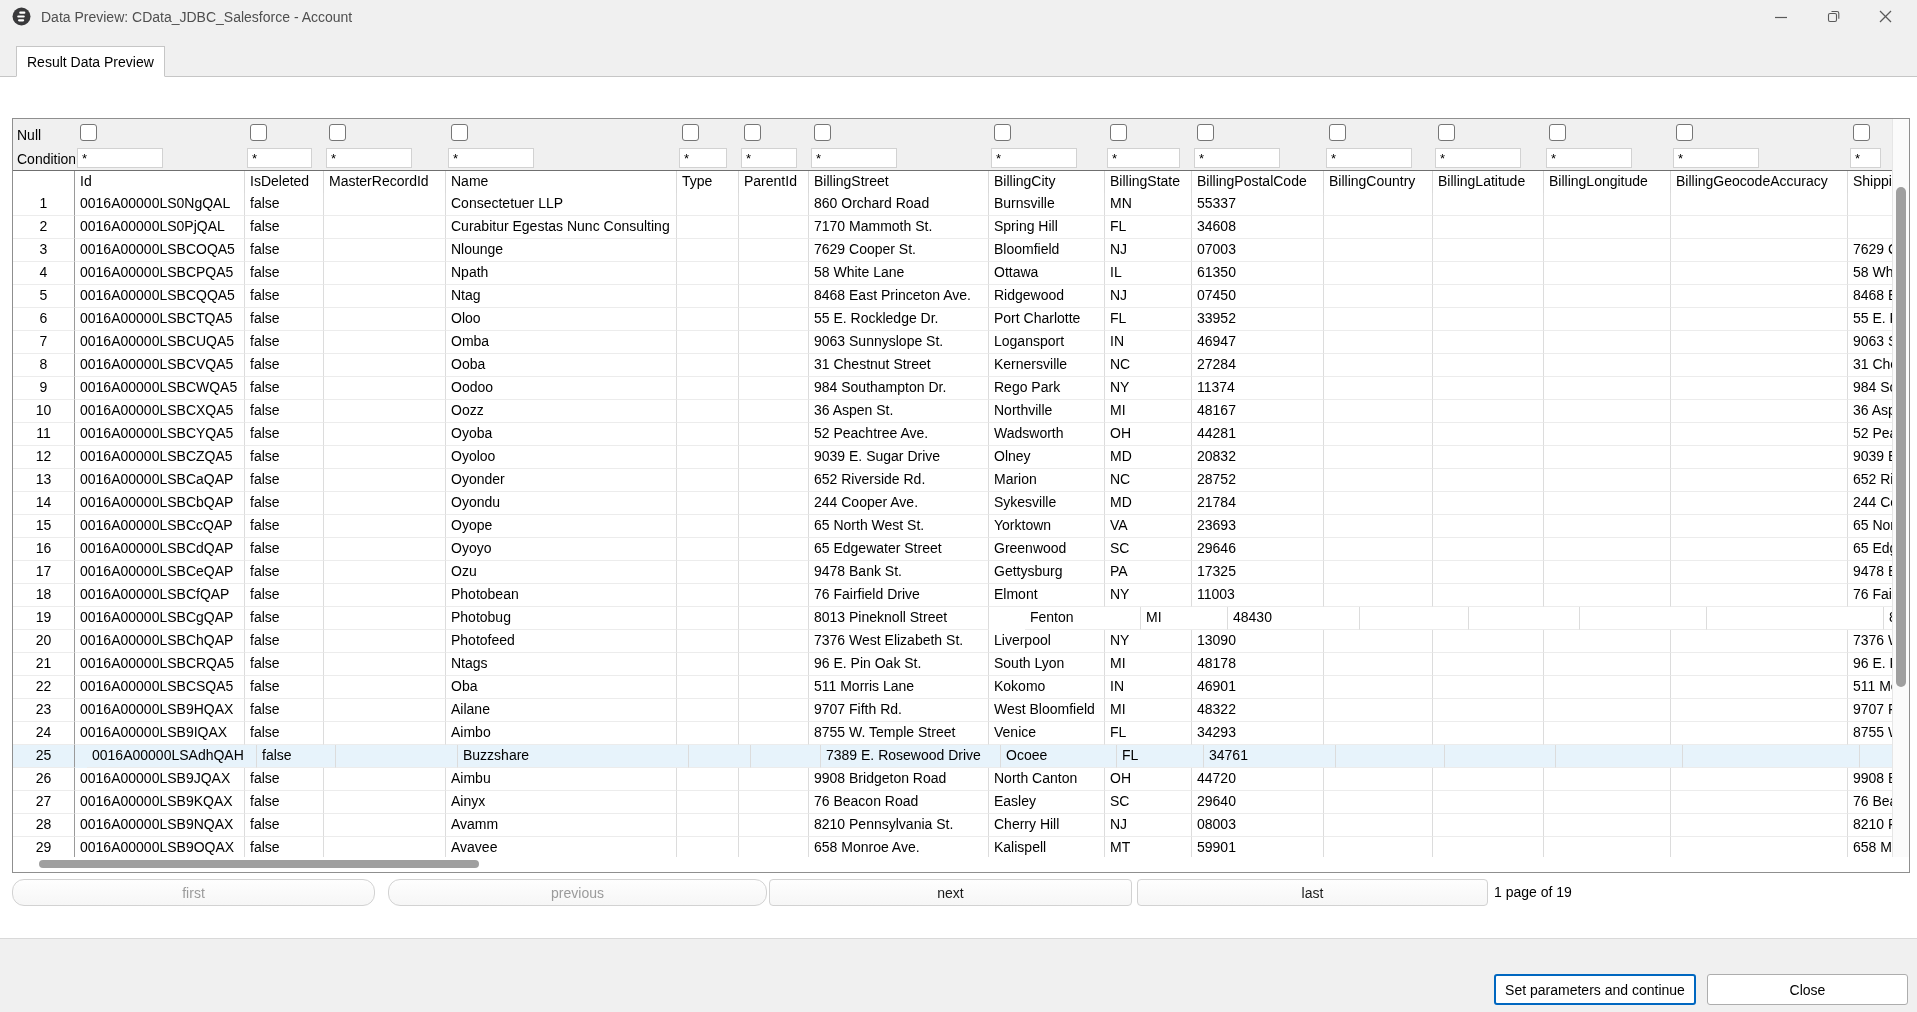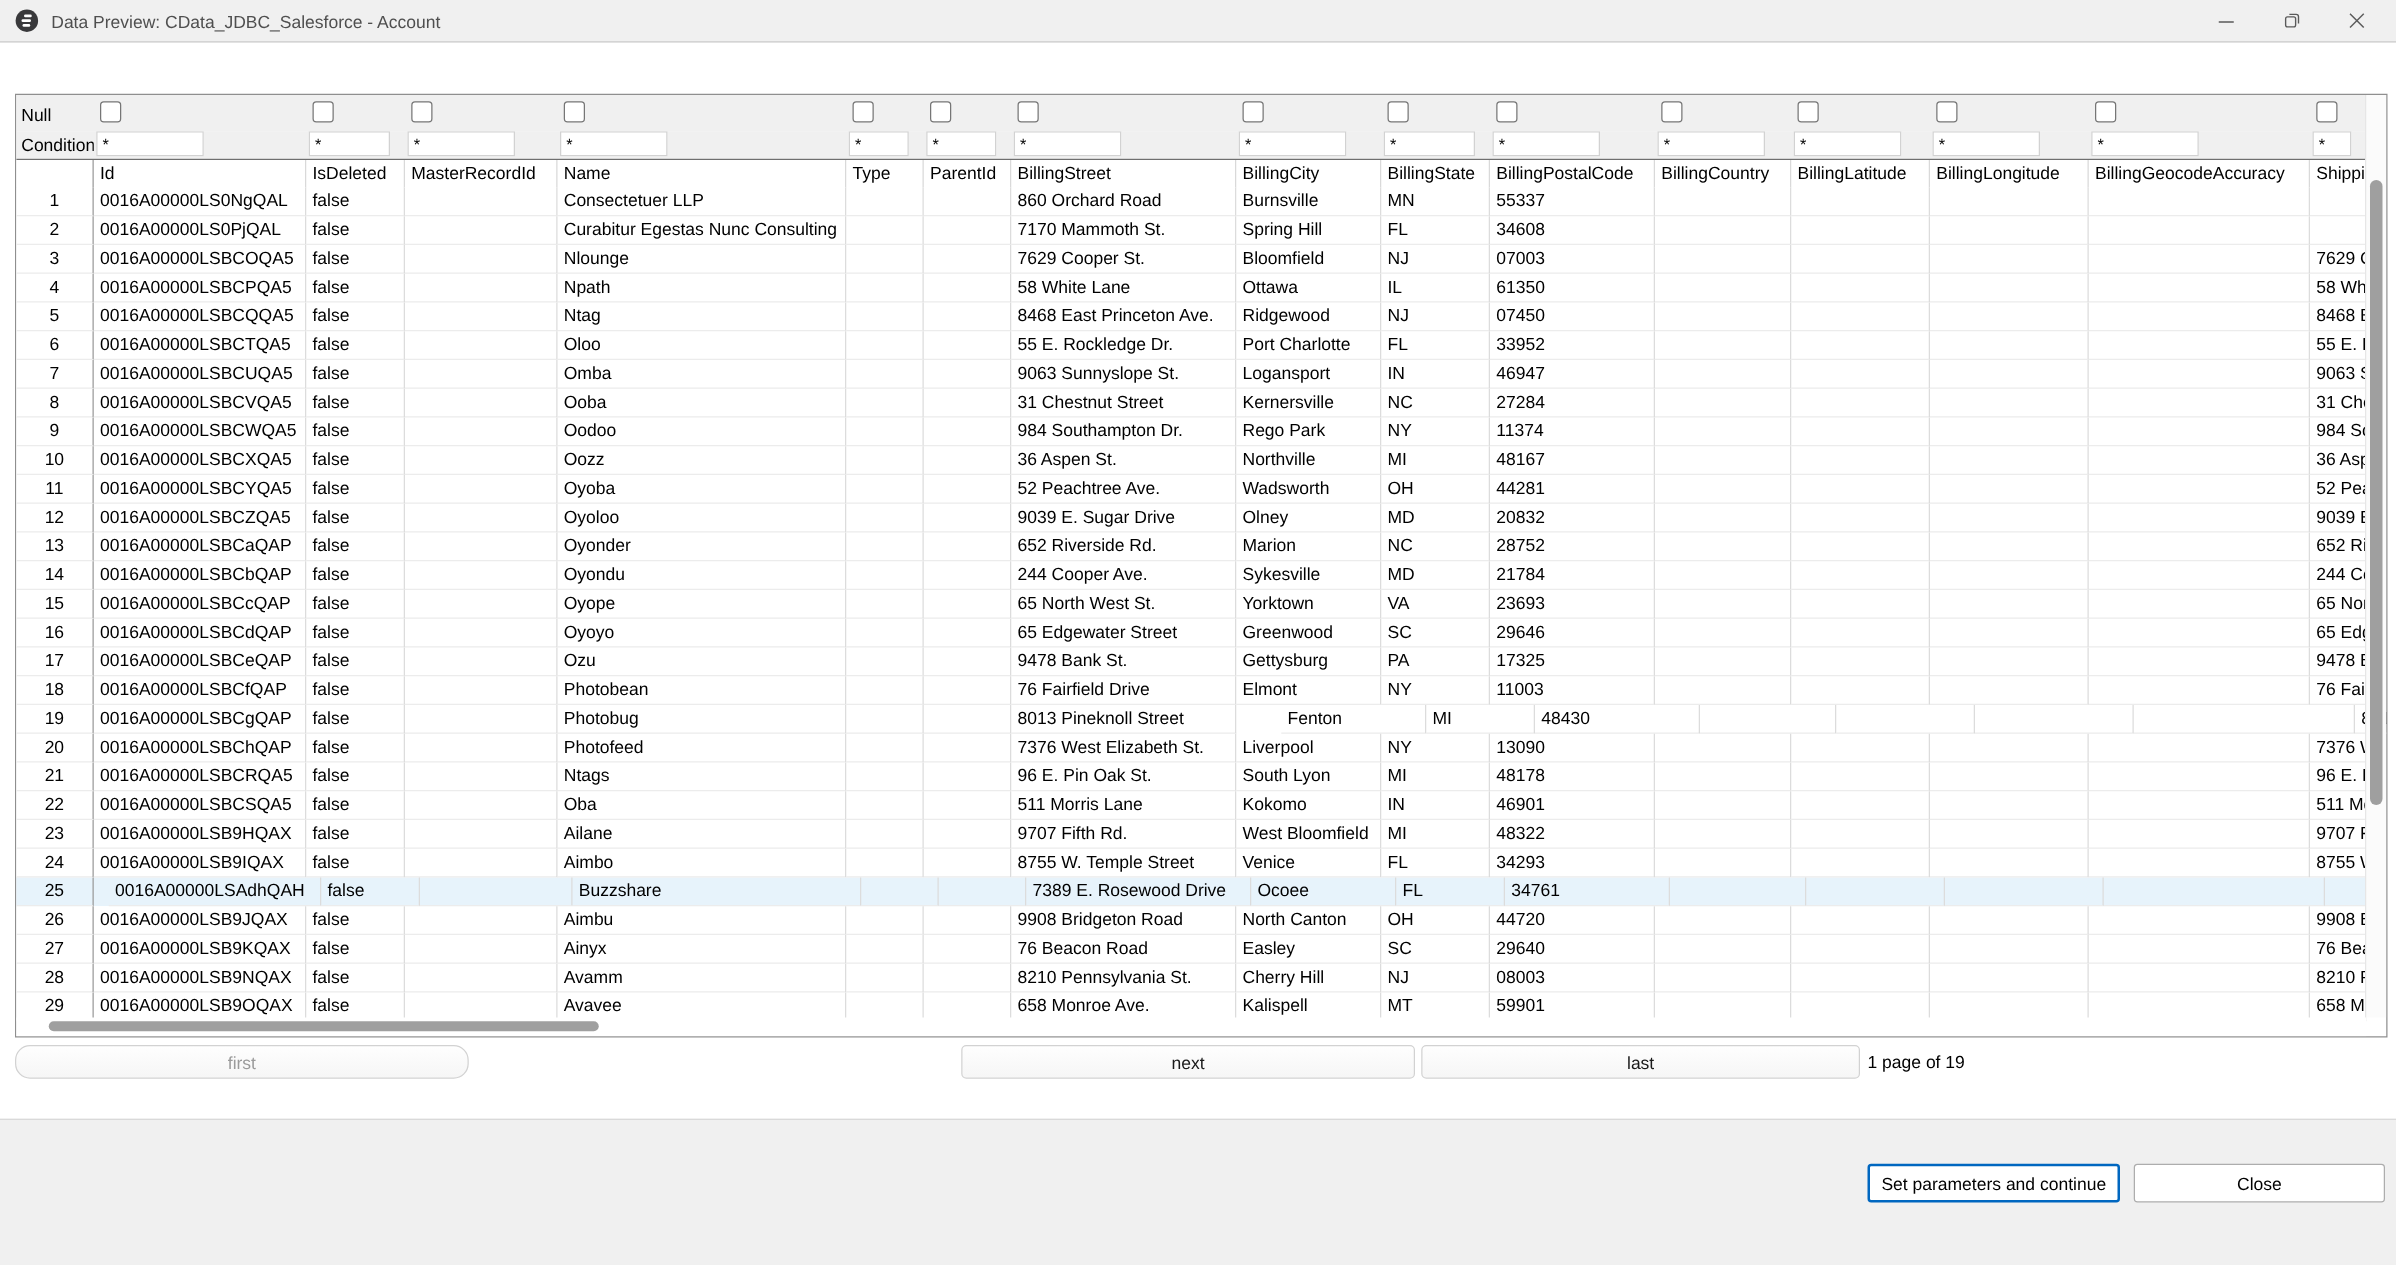--- a/index.html
+++ b/index.html
@@ -102,20 +102,23 @@
       </span>
       <span class="wbtn">
         <svg width="13" height="13" viewBox="0 0 13 13" stroke="#5a5a5a" stroke-width="1.2">
           <line x1="1" y1="1" x2="12" y2="12"></line>
             <line x1="12" y1="1" x2="1" y2="12"></line>
         </svg>
       </span>
     </div>
   </div>
 
+  <div class="tabbar">
+    <div class="tab">Result Data Preview</div>
+  </div>
 
   <div class="tabpage">
 
 
     <div class="grid">
       <div id="grid-content">
           <div class="hrow null-row">
             <div class="hcell" style="width: 62px;">
               <span class="hdr-side-label">Null</span>
             </div>
@@ -729,20 +732,21 @@
       <div class="vscroll">
         <div class="vthumb"></div>
       </div>
       <div class="hscroll">
         <div class="hthumb"></div>
       </div>
     </div>
 
     <div class="pager">
       <button class="pgbtn pg-first disabled">first</button>
+      <button class="pgbtn pg-prev disabled">previous</button>
       <button class="pgbtn pg-next">next</button>
       <button class="pgbtn pg-last">last</button>
       <span class="pageinfo">1 page of 19</span>
     </div>
   </div>
 
   <div class="footerbar">
     <button class="btn primary">Set parameters and continue</button>
     <button class="btn closebtn">Close</button>
   </div>

